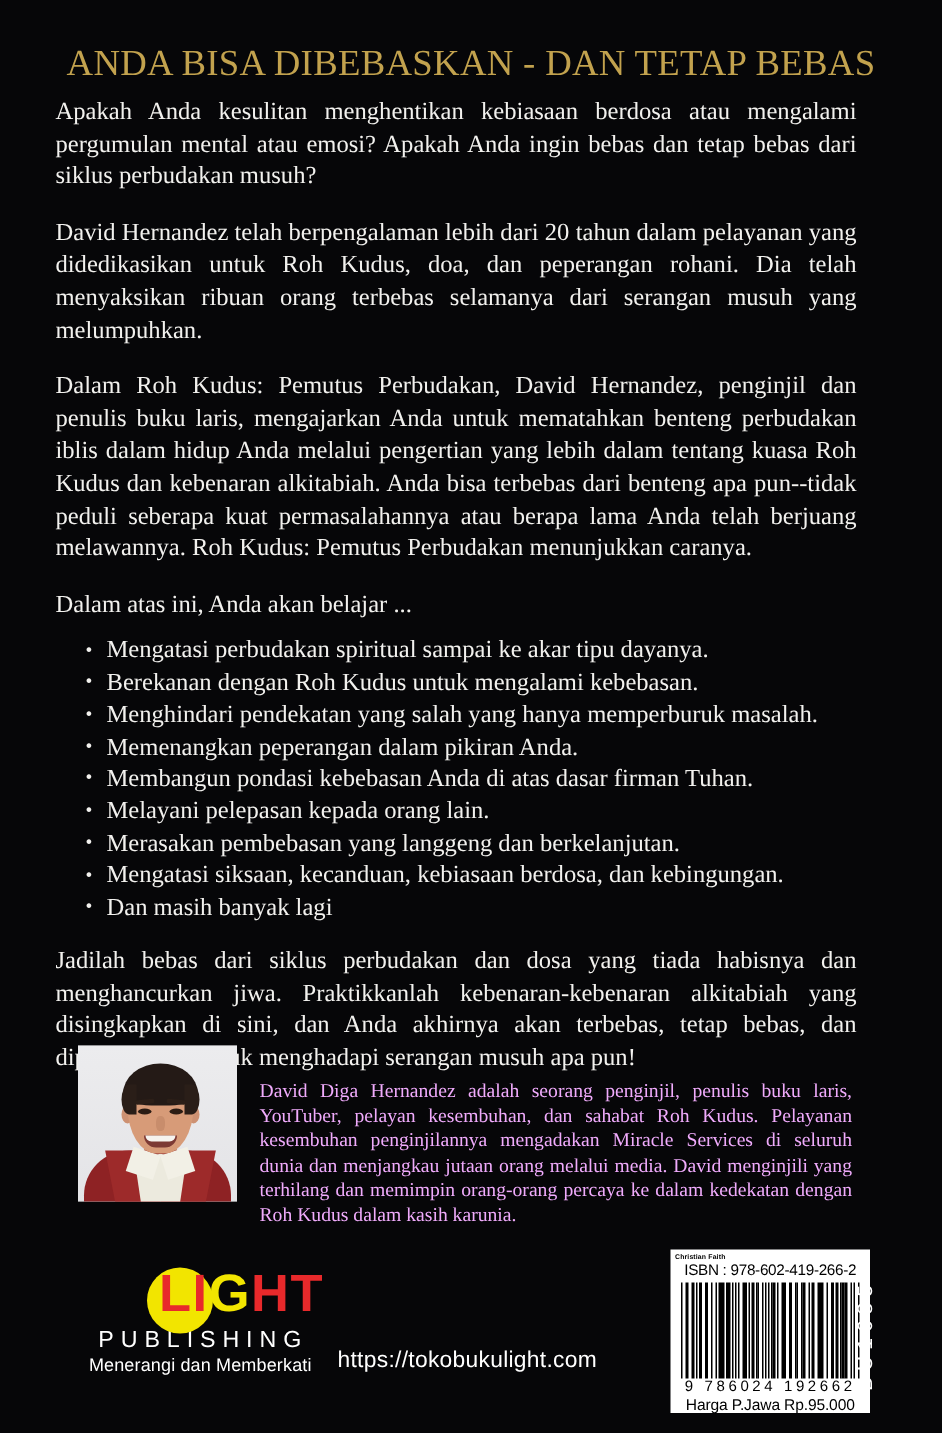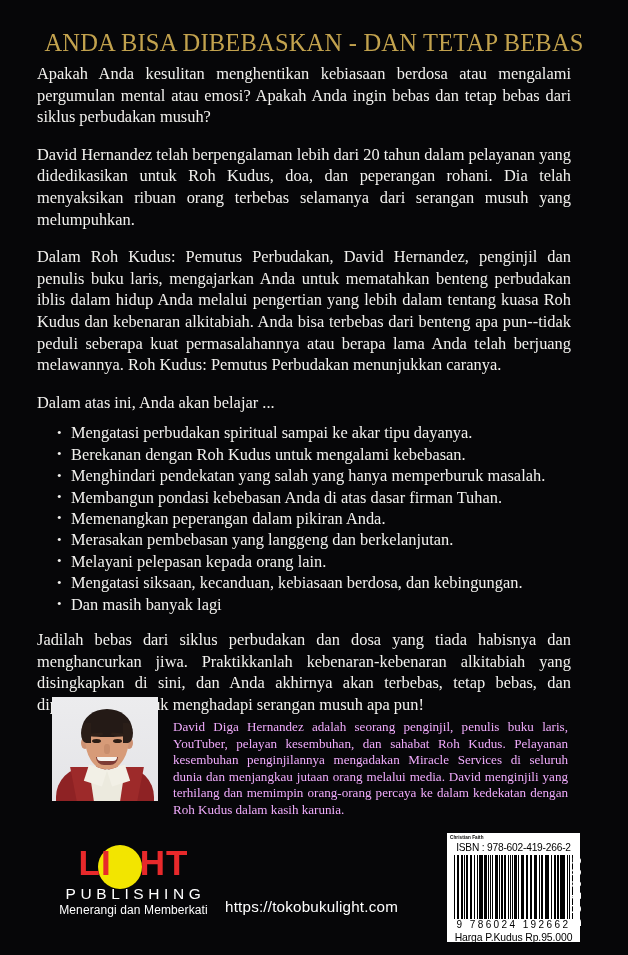--- a/index.html
+++ b/index.html
@@ -146,20 +146,21 @@
     position:absolute;
     left:51px;
     top:843px;
     width:165px;
     text-align:center;
   }
   .logo-wordmark {
     position:relative;
     height:40px;
     margin-bottom:1px;
+    text-align:right;
   }
   .logo-circle {
     position:absolute;
     left:47px; top:2px;
     width:44px; height:44px;
     background:#f2e500;
     border-radius:50%;
     z-index:1;
   }
   .logo-light {
@@ -277,24 +278,24 @@
     <p class="para">Apakah Anda kesulitan menghentikan kebiasaan berdosa atau mengalami pergumulan mental atau emosi? Apakah Anda ingin bebas dan tetap bebas dari siklus perbudakan musuh?</p>
     <p class="para">David Hernandez telah berpengalaman lebih dari 20 tahun dalam pelayanan yang didedikasikan untuk Roh Kudus, doa, dan peperangan rohani. Dia telah menyaksikan ribuan orang terbebas selamanya dari serangan musuh yang melumpuhkan.</p>
     <p class="para">Dalam Roh Kudus: Pemutus Perbudakan, David Hernandez, penginjil dan penulis buku laris, mengajarkan Anda untuk mematahkan benteng perbudakan iblis dalam hidup Anda melalui pengertian yang lebih dalam tentang kuasa Roh Kudus dan kebenaran alkitabiah. Anda bisa terbebas dari benteng apa pun--tidak peduli seberapa kuat permasalahannya atau berapa lama Anda telah berjuang melawannya. Roh Kudus: Pemutus Perbudakan menunjukkan caranya.</p>
 
     <p class="lead-in">Dalam atas ini, Anda akan belajar ...</p>
 
     <ul class="bullets">
       <li>Mengatasi perbudakan spiritual sampai ke akar tipu dayanya.</li>
       <li>Berekanan dengan Roh Kudus untuk mengalami kebebasan.</li>
       <li>Menghindari pendekatan yang salah yang hanya memperburuk masalah.</li>
+      <li>Memenangkan peperangan dalam pikiran Anda.</li>
       <li>Membangun pondasi kebebasan Anda di atas dasar firman Tuhan.</li>
-      <li>Memenangkan peperangan dalam pikiran Anda.</li>
+      <li>Melayani pelepasan kepada orang lain.</li>
       <li>Merasakan pembebasan yang langgeng dan berkelanjutan.</li>
-      <li>Melayani pelepasan kepada orang lain.</li>
       <li>Mengatasi siksaan, kecanduan, kebiasaan berdosa, dan kebingungan.</li>
       <li>Dan masih banyak lagi</li>
     </ul>
 
     <p class="para">Jadilah bebas dari siklus perbudakan dan dosa yang tiada habisnya dan menghancurkan jiwa. Praktikkanlah kebenaran-kebenaran alkitabiah yang disingkapkan di sini, dan Anda akhirnya akan terbebas, tetap bebas, dan diperlengkapi untuk menghadapi serangan musuh apa pun!</p>
   </div>
 
   <div class="author-block">
     <div class="author-photo">
       <div class="ph-bg"></div>
@@ -427,20 +428,20 @@
         <i style="width:0.578%;background:transparent"></i>
         <i style="width:1.734%;background:#000"></i>
         <i style="width:1.156%;background:transparent"></i>
         <i style="width:0.578%;background:#000"></i>
         <i style="width:1.156%;background:transparent"></i>
         <i style="width:1.156%;background:#000"></i>
         <i style="width:1.734%;background:transparent"></i>
         <i style="width:0.578%;background:#000"></i>
       </div>
     <div class="bc-digits">9 786024 192662</div>
-    <div class="bc-price">Harga P.Kudus Rp.95.000</div>
+    <div class="bc-price">Harga P.Jawa Rp.95.000</div>
   </div>
 
   <div class="barcode-code">
     <span>BU1685</span>
   </div>
 
 </div>
 
 </body></html>

